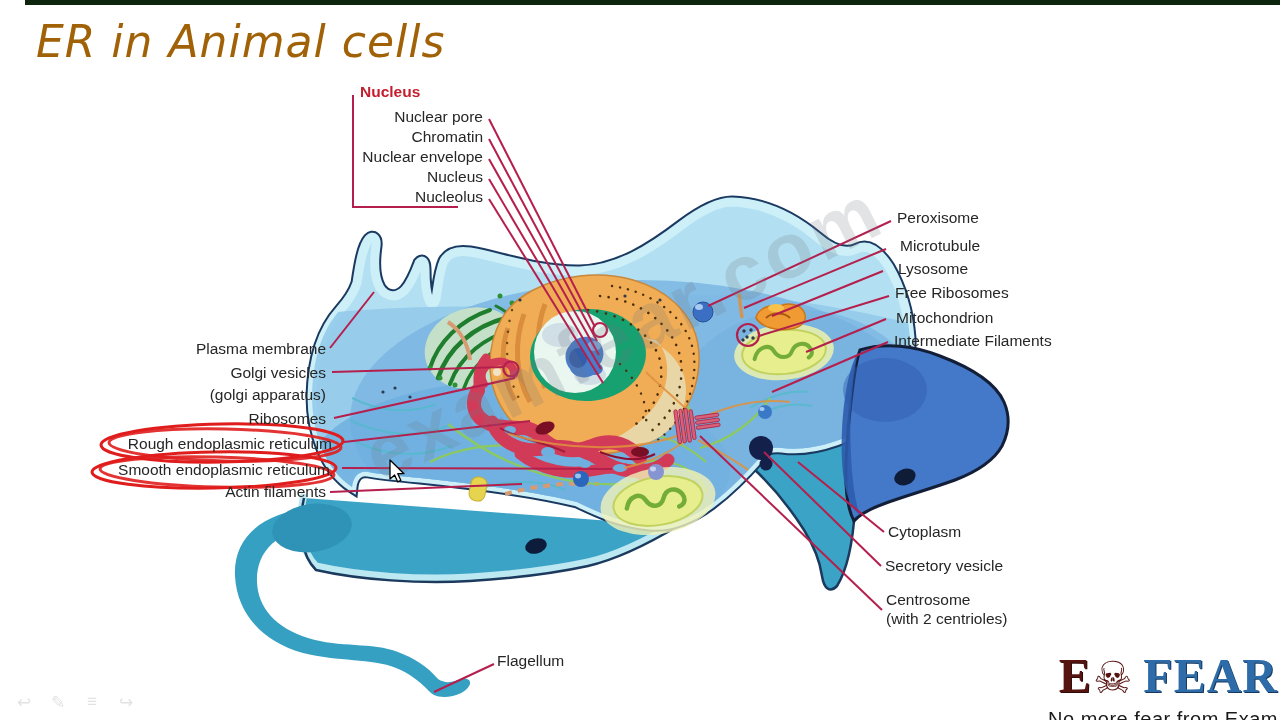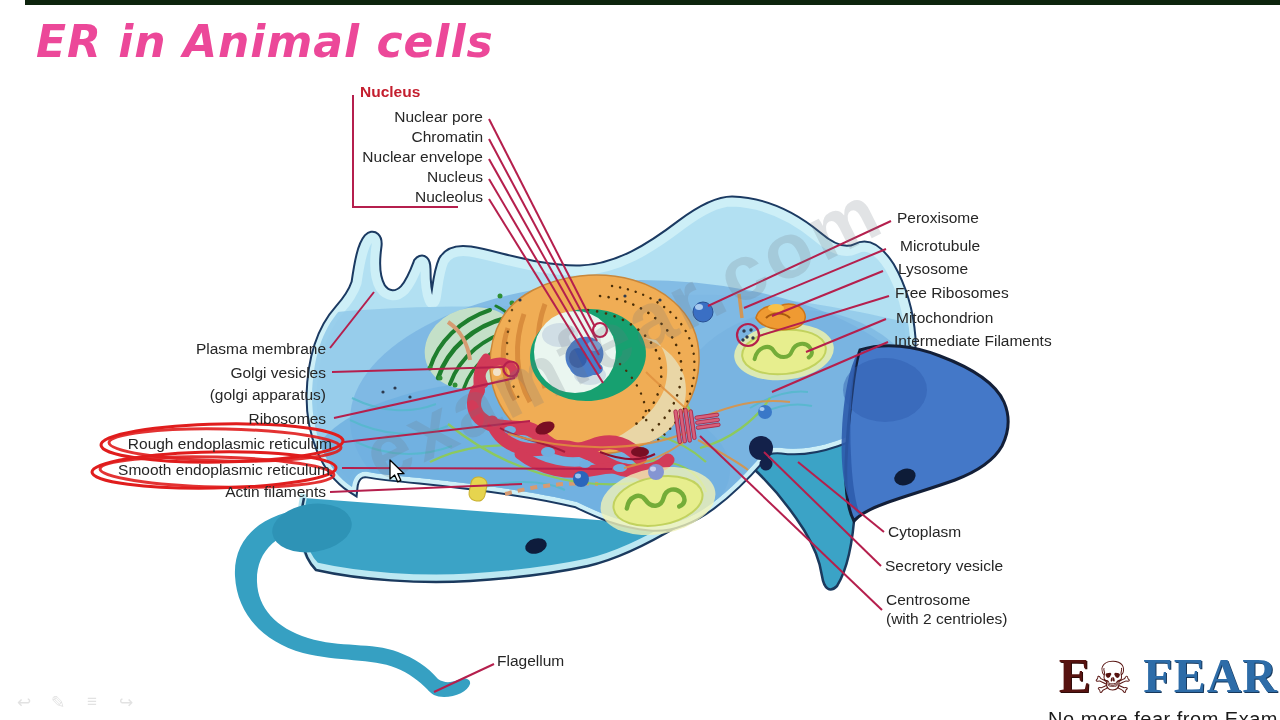--- a/index.html
+++ b/index.html
@@ -3,21 +3,21 @@
 <meta charset="utf-8">
 <style>
   html,body{margin:0;padding:0;}
   body{
     width:1280px;height:720px;position:relative;overflow:hidden;
     background:#ffffff;font-family:"Liberation Sans",sans-serif;
   }
   #topbar{position:absolute;left:25px;right:0;top:0;height:5px;background:#0d240d;}
   #title{
     position:absolute;left:36px;top:16px;
-    font-size:44px;font-style:italic;font-weight:700;color:#ec4899;
+    font-size:44px;font-style:italic;font-weight:400;color:#a16207;
     letter-spacing:1px;font-family:"DejaVu Sans",sans-serif;
   }
   #stage{position:absolute;left:0;top:0;width:1280px;height:720px;}
   .lbl{font-family:"Liberation Sans",sans-serif;font-size:15.5px;fill:#262626;}
   .lblb{font-family:"Liberation Sans",sans-serif;font-size:15.5px;font-weight:bold;fill:#C41E2E;}
   .leader{stroke:#B51F4D;stroke-width:2;fill:none;}
   .mcirc{stroke:#B51F4D;stroke-width:2.2;fill:none;}
   .redring{stroke:#E01D1D;stroke-width:3;fill:none;stroke-linecap:round;}
   #toolbar{
     position:absolute;left:14px;top:692px;display:flex;gap:14px;

